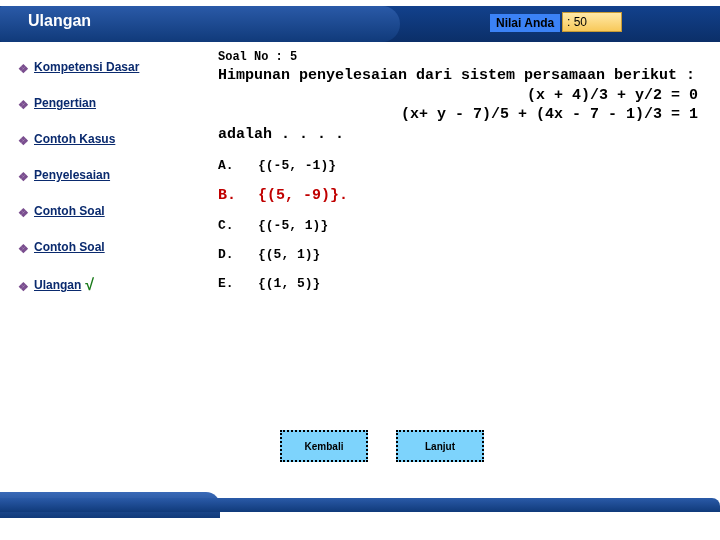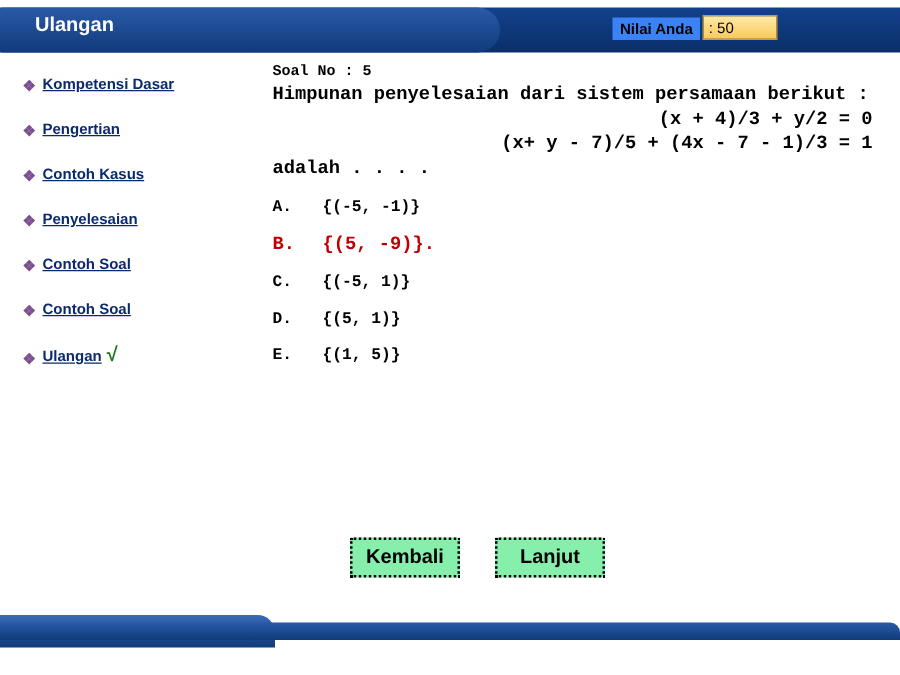--- a/index.html
+++ b/index.html
@@ -83,22 +83,22 @@
     font-size:11px; color:#1a4aa8; line-height:1.35;
   }
   
   .btn-row {
     position:absolute; top:430px; left:280px;
     display:flex; gap:28px;
   }
   .btn {
     width:88px; height:32px;
     border:2px dotted #000;
-    background:#86efac;
-    font-size:16px; font-weight:bold;
+    background:#7dd3fc;
+    font-size:10px; font-weight:bold;
     display:flex; align-items:center; justify-content:center;
     cursor:pointer;
   }
   .accent-bar {
     position:absolute; left:0; top:498px; width:720px; height:14px;
     background: linear-gradient(to bottom,#2a5aa8,#103a7a);
     border-radius: 0 8px 0 0;
   }
   .accent-bar2 {
     position:absolute; left:0; top:492px; width:220px; height:26px;

